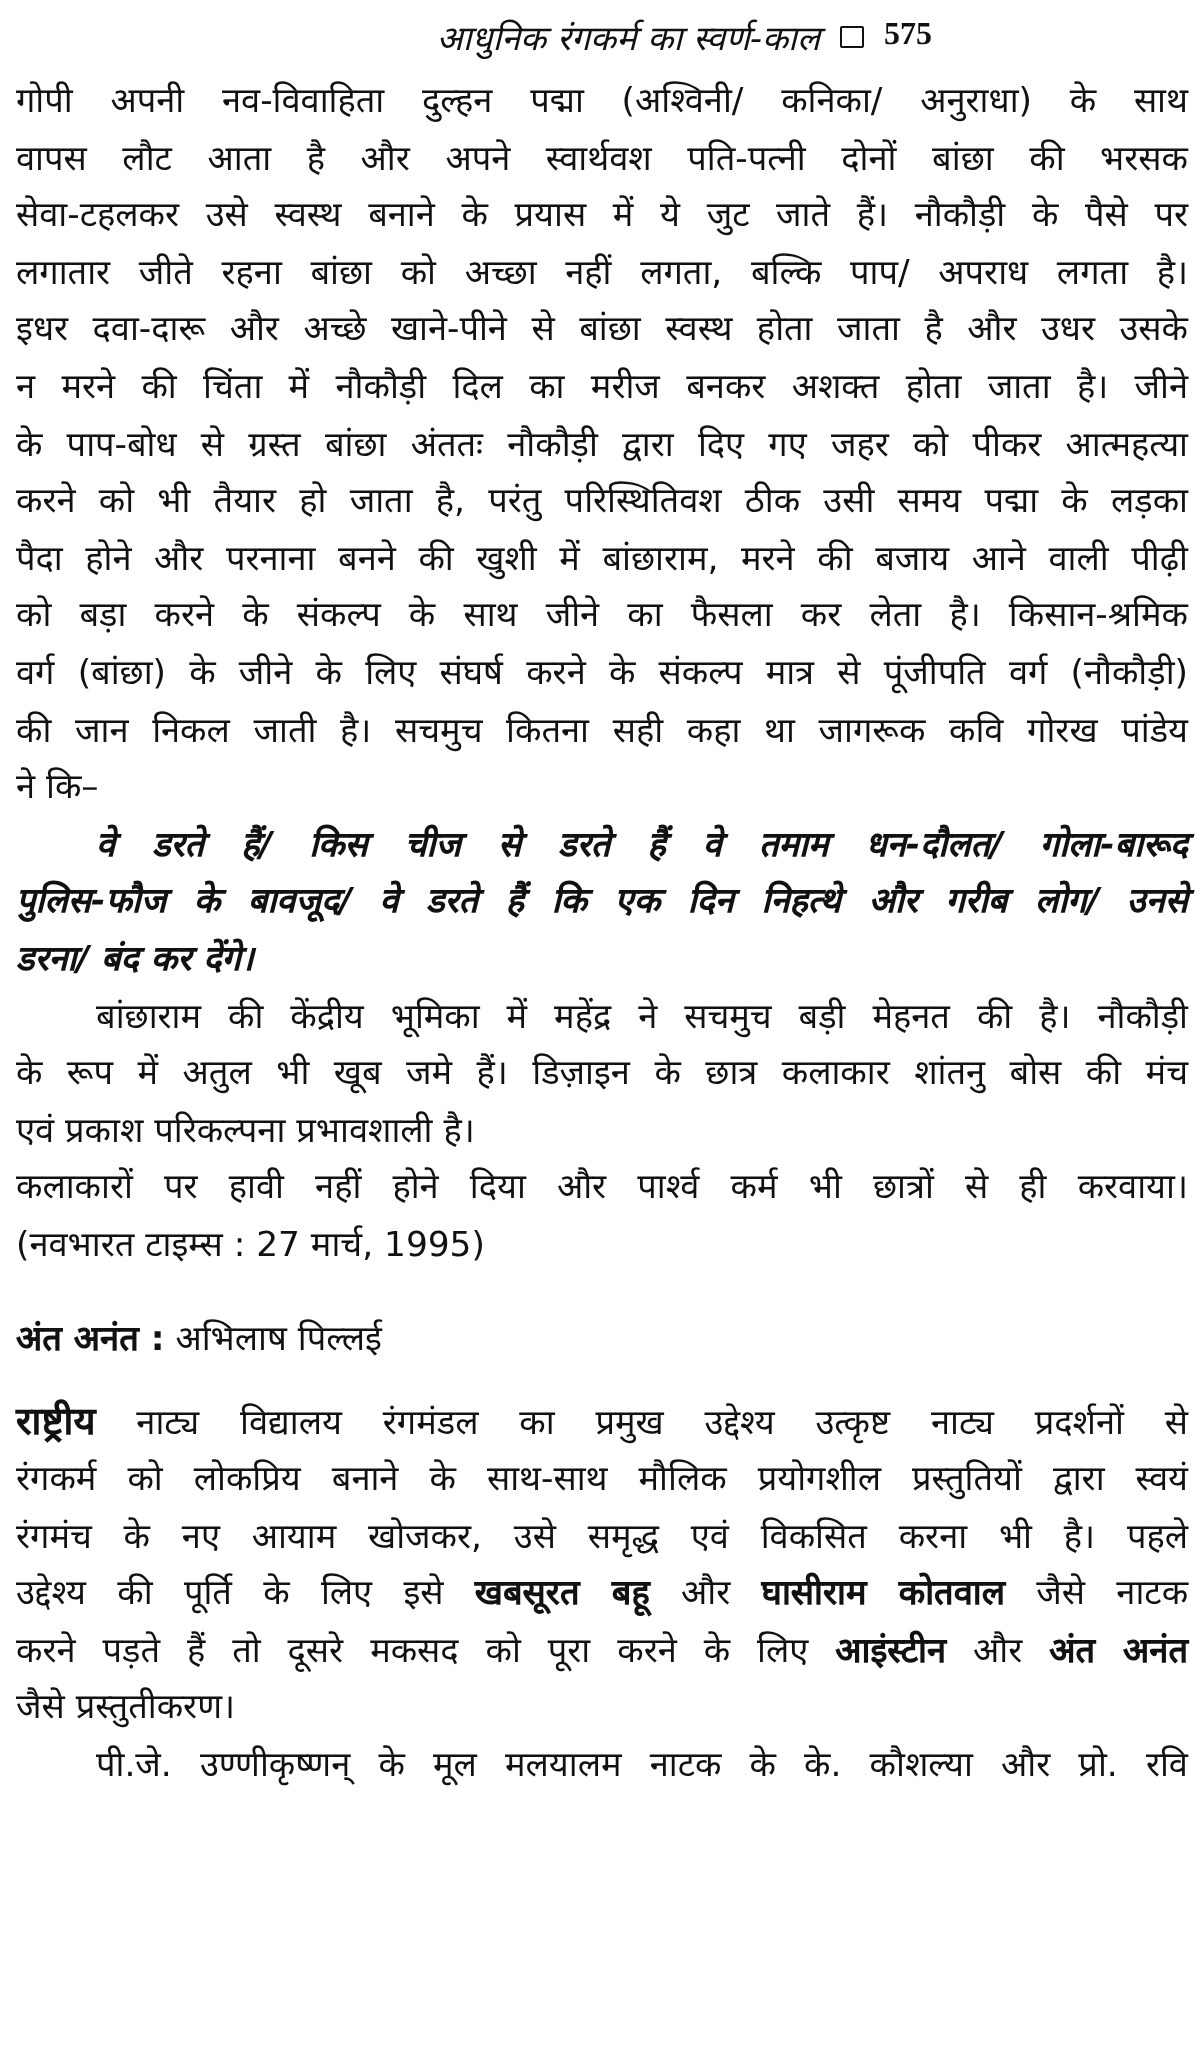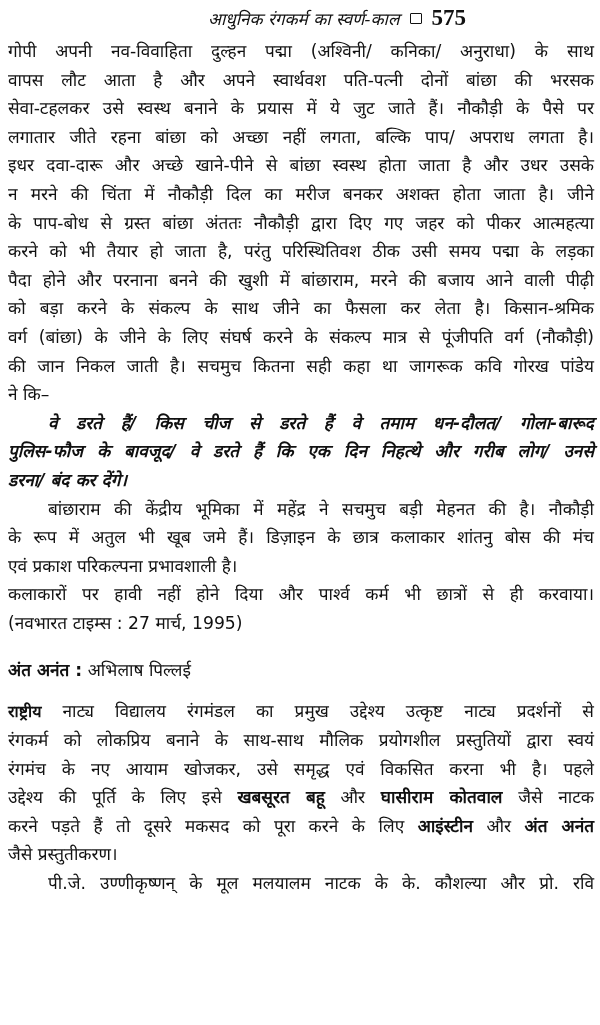--- a/index.html
+++ b/index.html
@@ -1,21 +1,21 @@
 <!DOCTYPE html>
 <html><head>
 <meta charset="utf-8">
 <style>
   html, body { margin:0; padding:0; background:#ffffff; }
   body { width:600px; height:1025px; overflow:hidden; position:relative; color:#111; }
   .page { position:absolute; left:0; top:0; width:480px; height:1025px; }
   .running-head { position:absolute; right:14px; top:4px; height:28px; display:flex; align-items:center; gap:10px;
     font-family:"DejaVu Sans", sans-serif; font-style:italic; font-size:17px; color:#111; }
   .running-head .box { display:inline-block; width:10px; height:9px; border:1.6px solid #111; border-radius:1px; font-style:normal; }
-  .running-head .pageno { font-family:"Liberation Serif", serif; font-style:normal; font-weight:bold; font-size:23px;text-align:center; }
+  .running-head .pageno { font-family:"Liberation Serif", serif; font-style:normal; font-weight:bold; font-size:16px;text-align:center; }
   .body-text { position:absolute; left:8px; top:37px; width:586px;
     font-family:"DejaVu Sans", sans-serif; font-size:17.2px; line-height:28.6px; }
   .line { white-space:nowrap; text-align:justify; text-align-last:justify; height:28.6px; overflow:visible; }
   .line.last { text-align-last:left; }
   .indent { padding-left:40px; }
   .poem { font-weight:bold;font-style:italic; }
   .source { white-space:nowrap; height:28.6px; margin-right:4px; }
   .gap { height:16px; }
   .section-heading { white-space:nowrap; height:34px; line-height:34px; }
   .section-heading b { font-weight:bold; }
@@ -72,21 +72,21 @@
 
     <div class="section-heading">
       <b>अंत अनंत :</b>
       <span>अभिलाष पिल्लई</span>
     </div>
 
     <div class="gap" style="height:10px"></div>
 
     <div>
       <div class="line">
-        <b class="em" style="font-size:16px">राष्ट्रीय</b>
+        <b class="em" style="font-size:19px">राष्ट्रीय</b>
         <span>नाट्य विद्यालय रंगमंडल का प्रमुख उद्देश्य उत्कृष्ट नाट्य प्रदर्शनों से</span>
       </div>
       <div class="line">रंगकर्म को लोकप्रिय बनाने के साथ-साथ मौलिक प्रयोगशील प्रस्तुतियों द्वारा स्वयं</div>
       <div class="line">रंगमंच के नए आयाम खोजकर, उसे समृद्ध एवं विकसित करना भी है। पहले</div>
       <div class="line">
         <span>उद्देश्य की पूर्ति के लिए इसे</span>
         <b class="em">खबसूरत बहू</b>
         <span>और</span>
         <b class="em">घासीराम कोतवाल</b>
         <span>जैसे नाटक</span>

